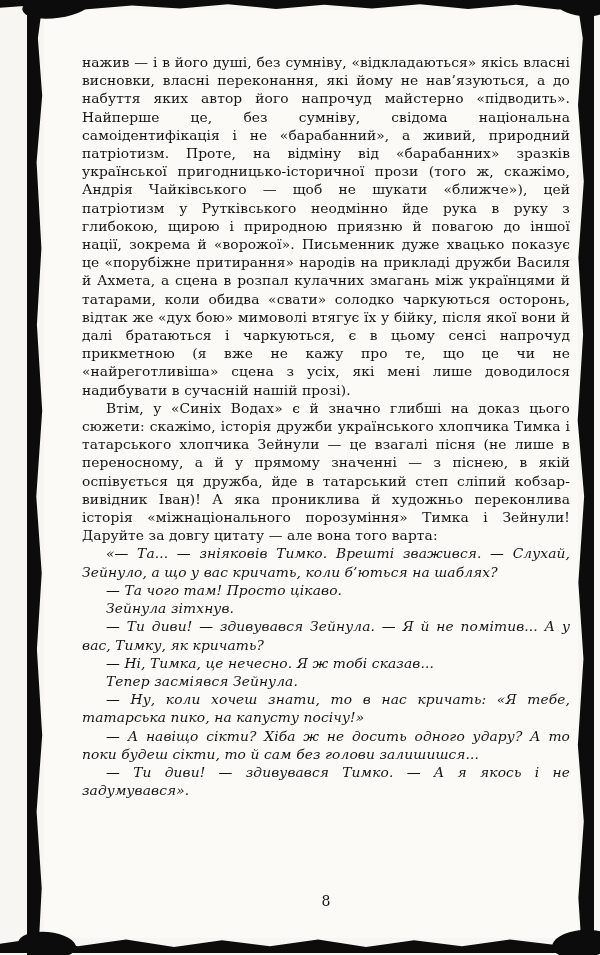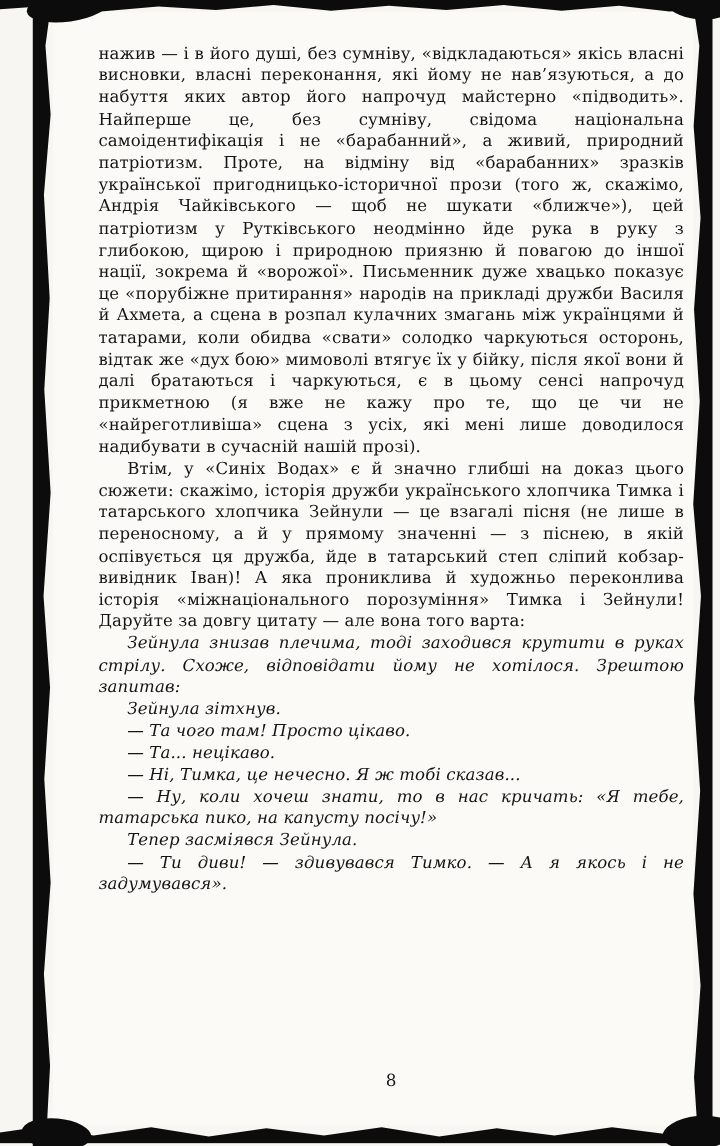--- a/index.html
+++ b/index.html
@@ -37,21 +37,21 @@
   .blob-br{left:552px;top:930px;width:60px;height:28px;transform:rotate(-6deg);}
 
   .text-block{
     position:absolute;left:82px;top:36px;width:488px;
     color:#141414;
     font-size:13.8px;line-height:18.2px;
     text-align:justify;
     letter-spacing:.1px;
   }
   .text-block p{margin:0;text-indent:24px;}
-  .text-block p.no-indent{text-indent:0;}
+  .text-block p.no-indent{text-indent:0;margin-top:17px;}
   .text-block p.italic{font-style:italic;}
 
   .page-number{
     position:absolute;left:82px;top:893px;width:488px;
     text-align:center;color:#141414;font-size:14px;
   }
 </style>
 </head>
 <body>
 
@@ -62,23 +62,24 @@
 <div class="scan-edge edge-left"></div>
 <div class="scan-edge edge-right"></div>
 <div class="blob blob-tl"></div>
 <div class="blob blob-tr"></div>
 <div class="blob blob-bl"></div>
 <div class="blob blob-br"></div>
 
 <div class="text-block">
     <p class="no-indent">нажив — і в його душі, без сумніву, «відкладаються» якісь власні висновки, власні переконання, які йому не нав’язуються, а до набуття яких автор його напрочуд майстерно «підводить». Найперше це, без сумніву, свідома національна самоідентифікація і не «барабанний», а живий, природний патріотизм. Проте, на відміну від «барабанних» зразків української пригодницько-історичної прози (того ж, скажімо, Андрія Чайківського — щоб не шукати «ближче»), цей патріотизм у Рутківського неодмінно йде рука в руку з глибокою, щирою і природною приязню й повагою до іншої нації, зокрема й «ворожої». Письменник дуже хвацько показує це «порубіжне притирання» народів на прикладі дружби Василя й Ахмета, а сцена в розпал кулачних змагань між українцями й татарами, коли обидва «свати» солодко чаркуються осторонь, відтак же «дух бою» мимоволі втягує їх у бійку, після якої вони й далі братаються і чаркуються, є в цьому сенсі напрочуд прикметною (я вже не кажу про те, що це чи не «найреготливіша» сцена з усіх, які мені лише доводилося надибувати в сучасній нашій прозі).</p>
     <p class="">Втім, у «Синіх Водах» є й значно глибші на доказ цього сюжети: скажімо, історія дружби українського хлопчика Тимка і татарського хлопчика Зейнули — це взагалі пісня (не лише в переносному, а й у прямому значенні — з піснею, в якій оспівується ця дружба, йде в татарський степ сліпий кобзар-вивідник Іван)! А яка прониклива й художньо переконлива історія «міжнаціонального порозуміння» Тимка і Зейнули! Даруйте за довгу цитату — але вона того варта:</p>
-    <p class="italic ">Зейнула знизав плечима, тоді заходився крутити в руках стрілу. Схоже, відповідати йому не хотілося. Зрештою запитав:</p>
+    <p class="italic ">«— Та... — зніяковів Тимко. Врешті зважився. — Слухай, Зейнуло, а що у вас кричать, коли б’ються на шаблях?</p>
+    <p class="italic ">— Та чого там! Просто цікаво.</p>
     <p class="italic ">Зейнула зітхнув.</p>
-    <p class="italic ">— Та чого там! Просто цікаво.</p>
-    <p class="italic ">— Та... нецікаво.</p>
+    <p class="italic ">— Ти диви! — здивувався Зейнула. — Я й не помітив... А у вас, Тимку, як кричать?</p>
     <p class="italic ">— Ні, Тимка, це нечесно. Я ж тобі сказав...</p>
+    <p class="italic ">Тепер засміявся Зейнула.</p>
     <p class="italic ">— Ну, коли хочеш знати, то в нас кричать: «Я тебе, татарська пико, на капусту посічу!»</p>
-    <p class="italic ">Тепер засміявся Зейнула.</p>
+    <p class="italic ">— А навіщо сікти? Хіба ж не досить одного удару? А то поки будеш сікти, то й сам без голови залишишся...</p>
     <p class="italic ">— Ти диви! — здивувався Тимко. — А я якось і не задумувався».</p>
   </div>
 
 <div class="page-number">8</div>
 
 </body></html>

